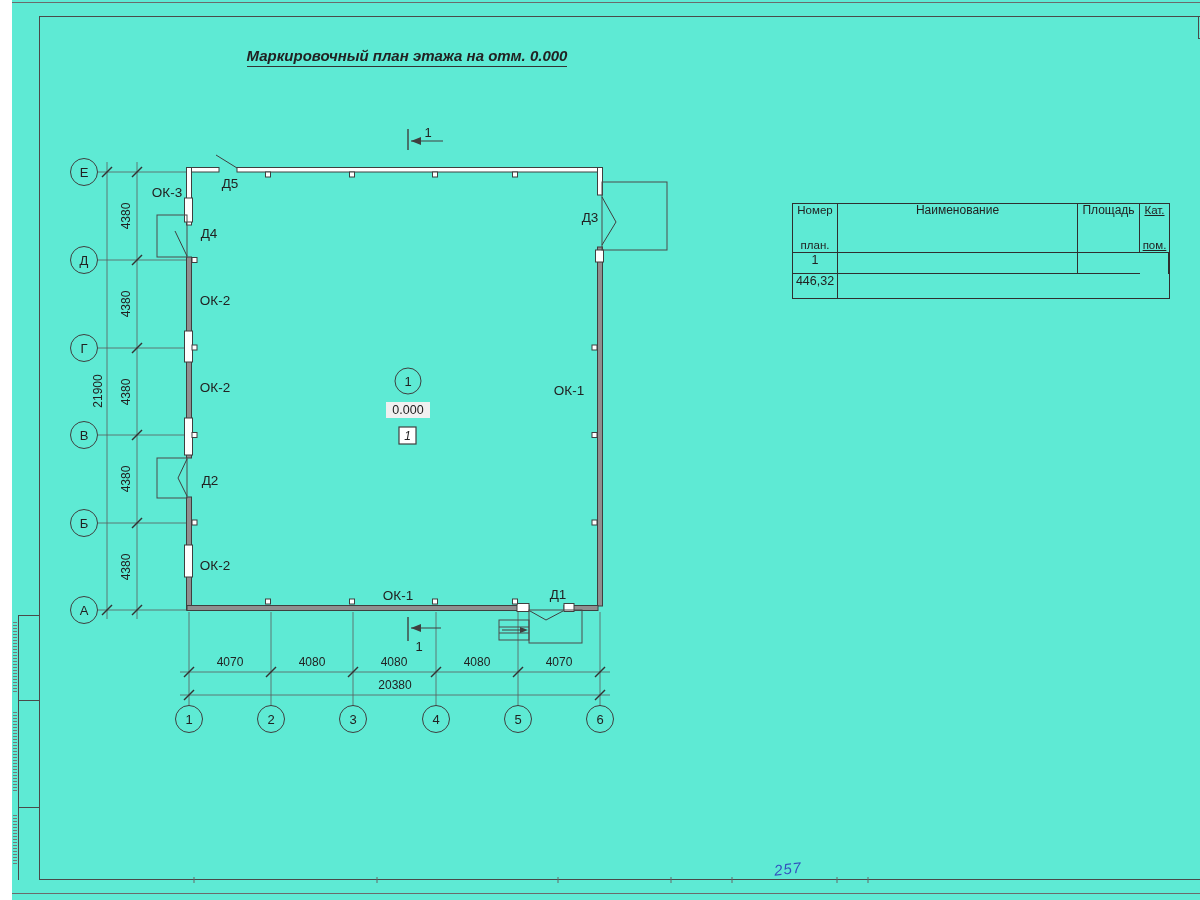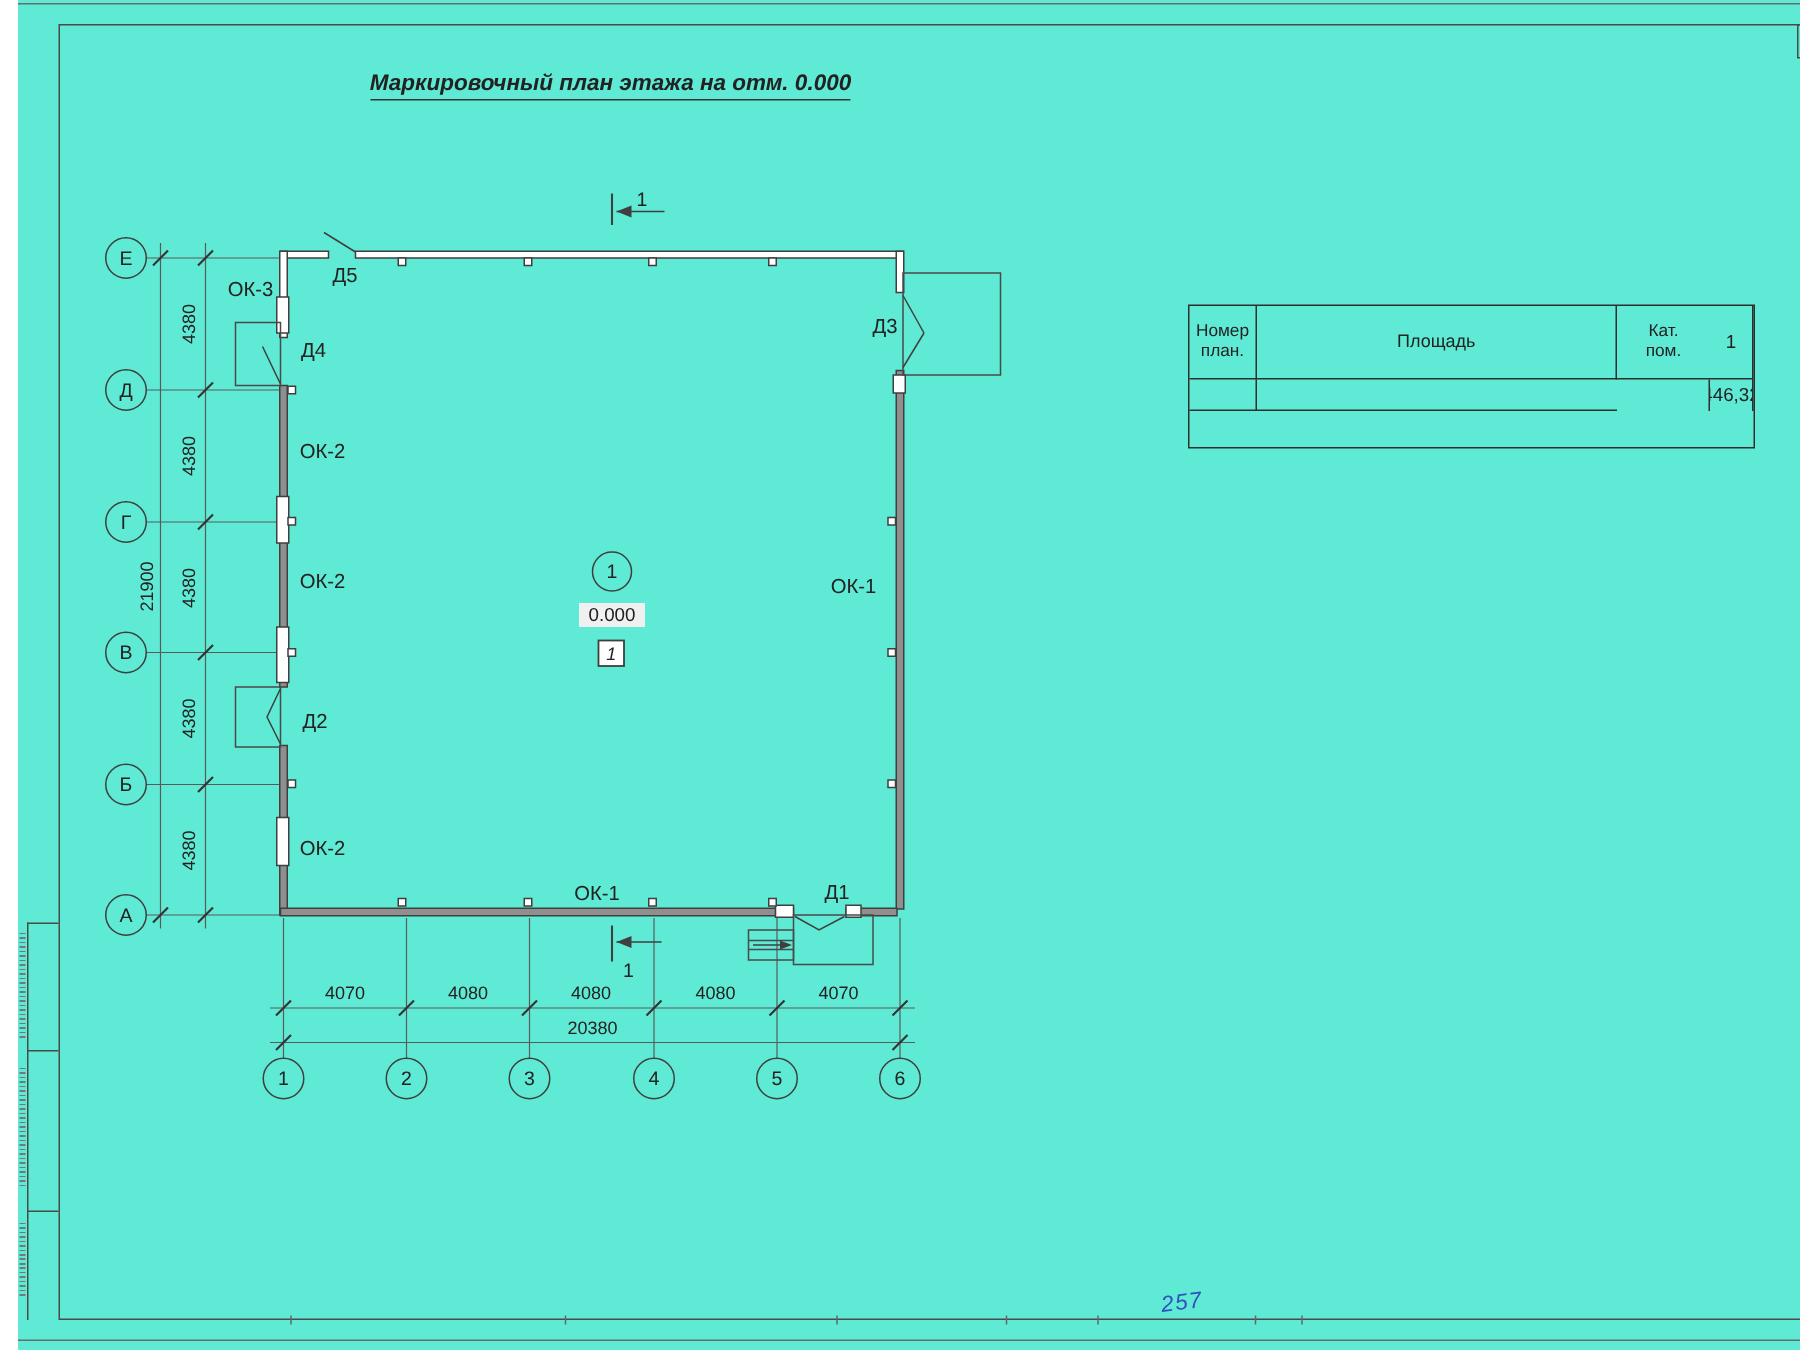--- a/index.html
+++ b/index.html
@@ -19,23 +19,23 @@
     font-size:15px;font-style:italic;font-weight:bold;}
   .plan-title span{border-bottom:1.5px solid #333;padding-bottom:2px;}
   .table-title{position:absolute;left:783px;top:160px;width:372px;text-align:center;
     font-size:15px;font-style:italic;font-weight:bold;}
   .table-title span{border-bottom:1.5px solid #333;padding-bottom:2px;}
   
   .expl{position:absolute;left:780px;top:203px;display:grid;
     grid-template-columns:45px 240px 62px 29px;grid-template-rows:49px 21px 24px;
     border:1.6px solid #2f2f2f;box-sizing:content-box;font-size:12px;}
   .expl .cell{border-right:1px solid #2f2f2f;border-bottom:1px solid #2f2f2f;
-    display:flex;align-items:center;justify-content:center;flex-direction:column;line-height:1.15;
+    display:flex;align-items:center;justify-content:space-between;flex-direction:column;line-height:1.15;
     box-sizing:border-box;overflow:hidden;}
-  .expl .last-col{border-right:none;}
+  .expl .last-col{border-right:none;text-decoration:underline;}
   .expl .hdr{border-bottom:1.6px solid #2f2f2f;}
   .expl .left{align-items:flex-start;padding-left:8px;}
   .expl .small{font-size:11.5px;}
   .expl .body-row{font-size:12.5px;}
   
   .blue-mark{position:absolute;left:762px;top:860px;color:#2929b8;font-size:15px;font-style:italic;
     transform:rotate(-7deg);opacity:.8;letter-spacing:1px;}
   svg{position:absolute;left:0;top:0;}
   svg text{font-family:"Liberation Sans", sans-serif;fill:#222;}
 </style>
@@ -56,20 +56,23 @@
   <div class="stamp-text" style="top:622px;height:72px"></div>
   <div class="stamp-text" style="top:712px;height:80px"></div>
   <div class="stamp-text" style="top:815px;height:50px"></div>
 
   <div class="plan-title"><span>Маркировочный план этажа на отм. 0.000</span></div>
 
   <div class="expl">
     <div class="cell hdr small">
       <span>Номер</span>
         <span>план.</span>
+    </div>
+    <div class="cell hdr">
+      <span>Наименование</span>
     </div>
     <div class="cell hdr">
       <span>Площадь</span>
     </div>
     <div class="cell hdr last-col small">
       <span>Кат.</span>
         <span>пом.</span>
     </div>
 
     <div class="cell body-row">1</div>

